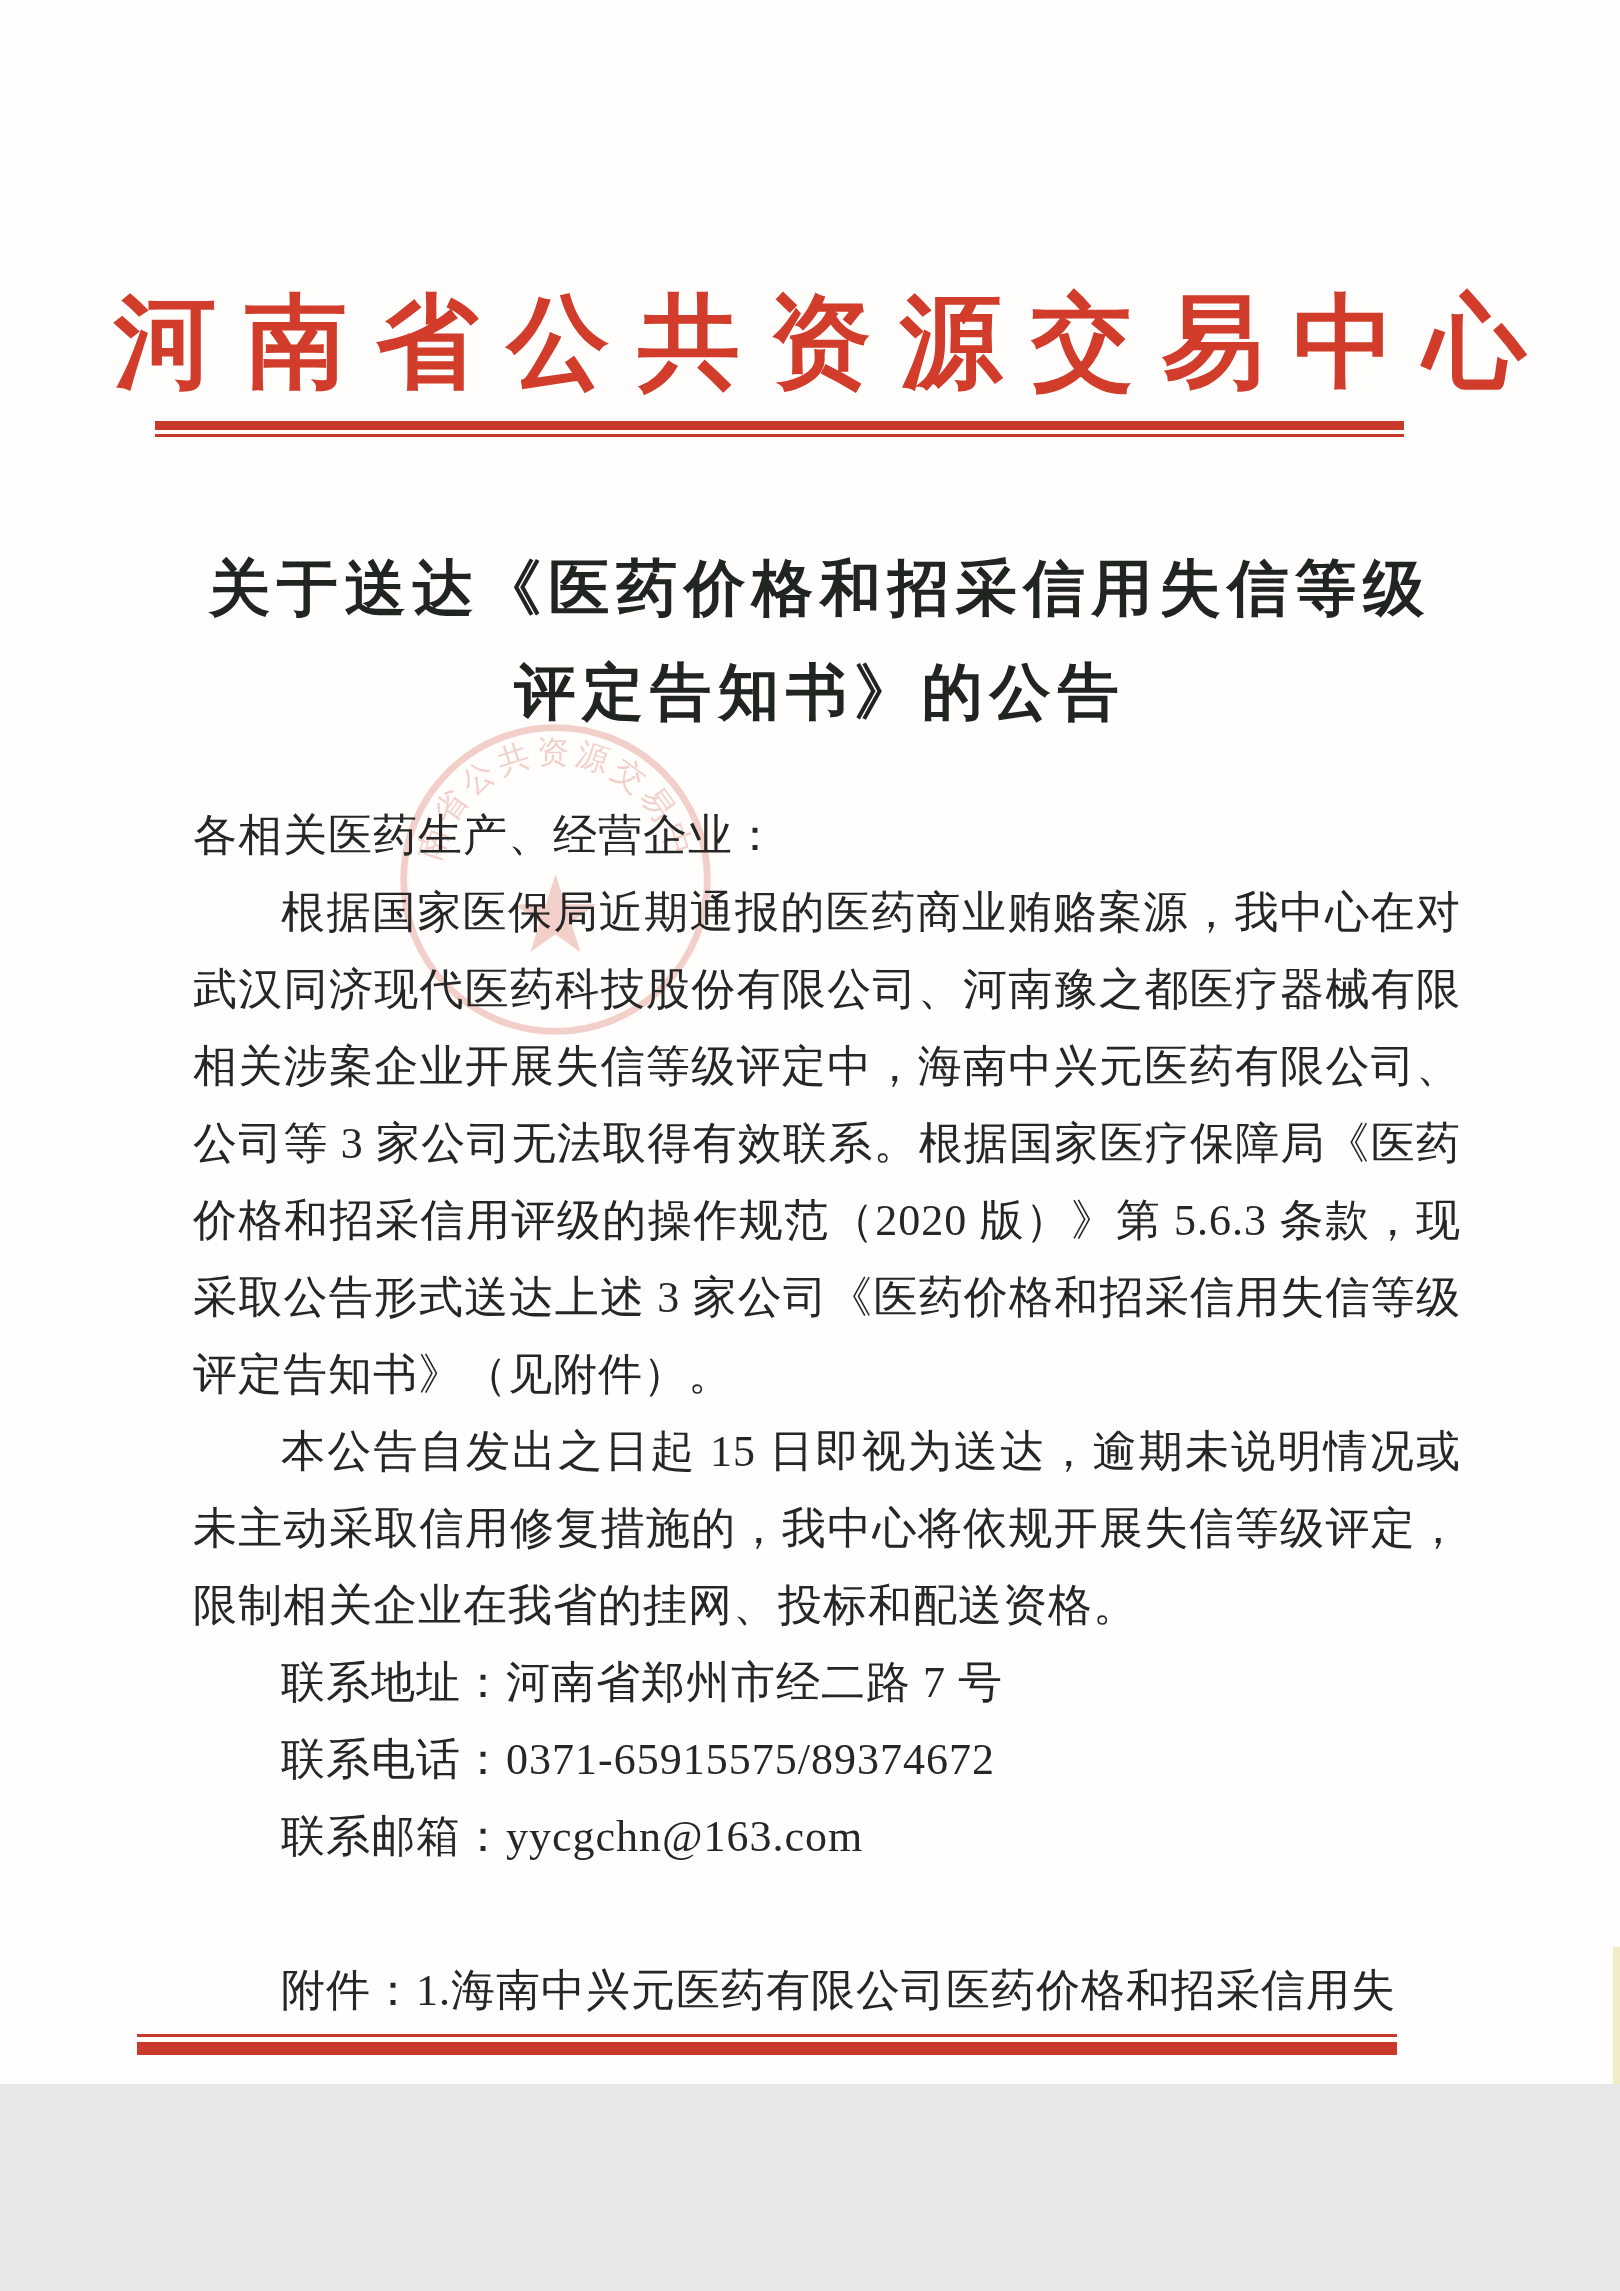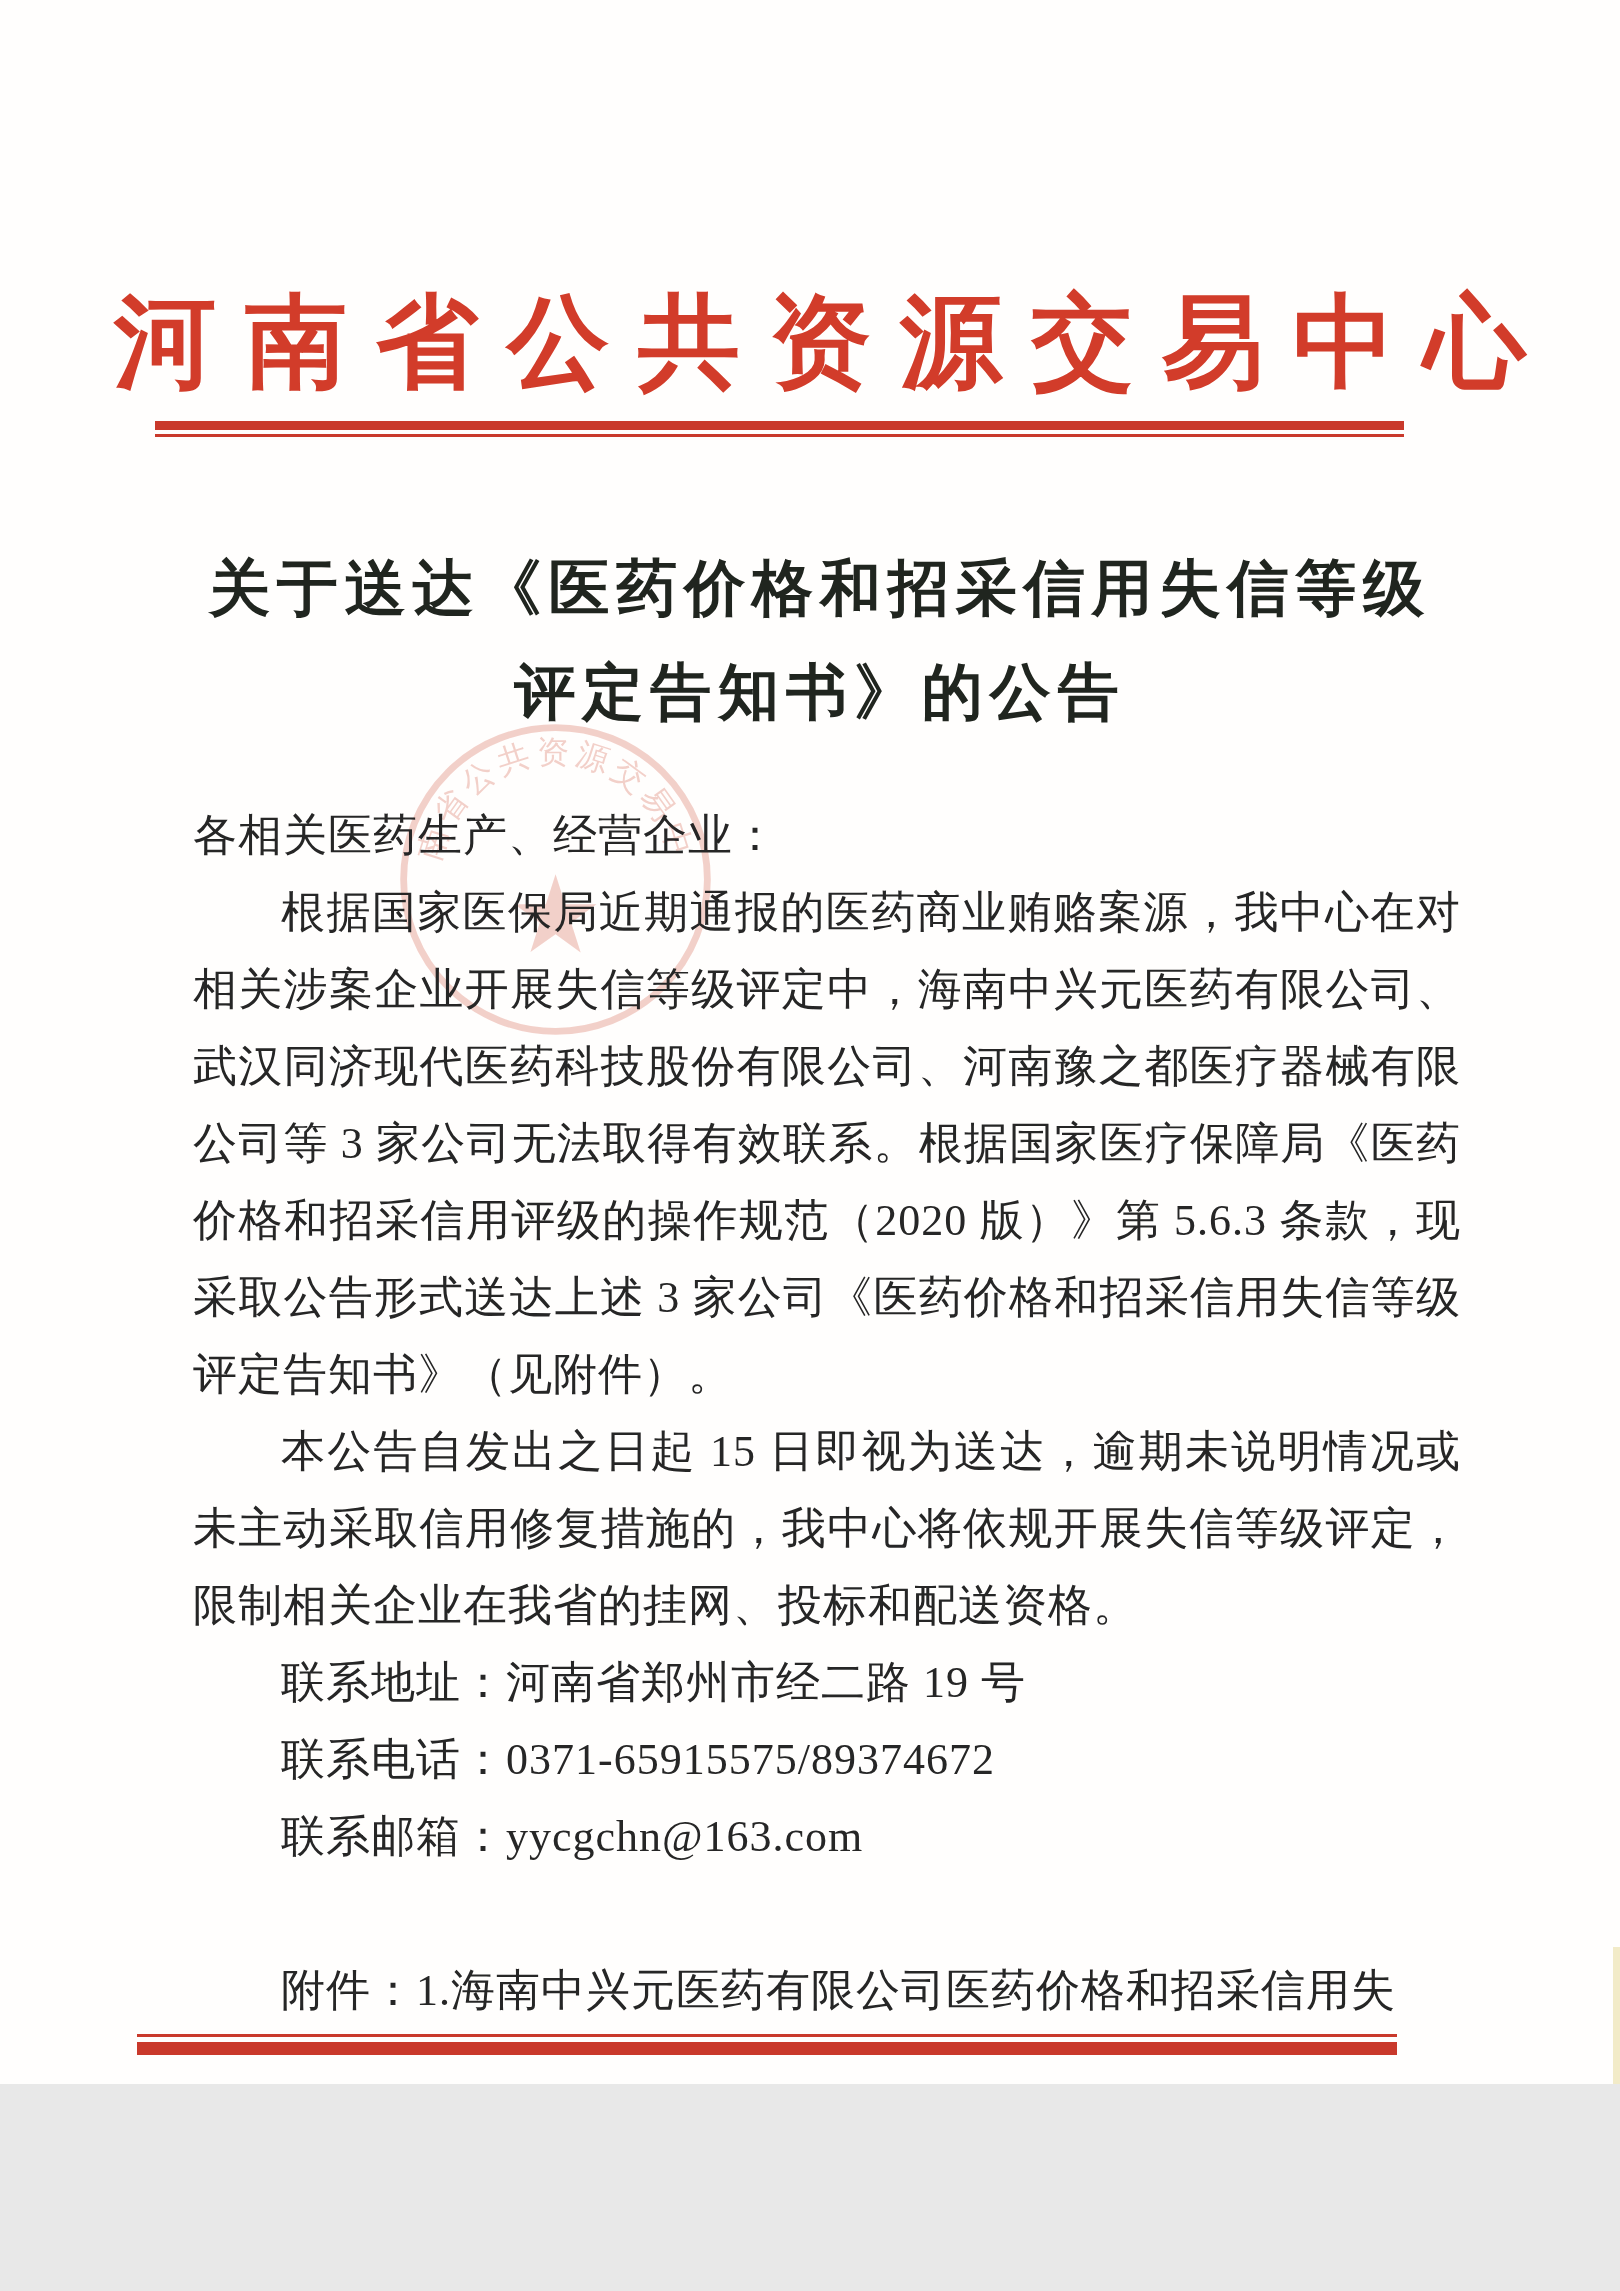--- a/index.html
+++ b/index.html
@@ -92,32 +92,32 @@
     <path id="sealArc" d="M 50,170 A 120 120 0 0 1 290,170" fill="none"></path>
     <text font-size="33" fill="#cf4a33" letter-spacing="5">
       <textPath href="#sealArc" startOffset="50%" text-anchor="middle">河南省公共资源交易中心</textPath>
     </text>
     <text x="170" y="238" font-size="96" text-anchor="middle" fill="#cf4a33">★</text>
   </svg>
 
   <div class="body-block">
     <div class="line">各相关医药生产、经营企业：</div>
     <div class="line indent fill">根据国家医保局近期通报的医药商业贿赂案源，我中心在对</div>
+    <div class="line fill">武汉同济现代医药科技股份有限公司、河南豫之都医疗器械有限</div>
     <div class="line fill">相关涉案企业开展失信等级评定中，海南中兴元医药有限公司、</div>
-    <div class="line fill">武汉同济现代医药科技股份有限公司、河南豫之都医疗器械有限</div>
     <div class="line fill">公司等 3 家公司无法取得有效联系。根据国家医疗保障局《医药</div>
     <div class="line fill">价格和招采信用评级的操作规范（2020 版）》第 5.6.3 条款，现</div>
     <div class="line fill">采取公告形式送达上述 3 家公司《医药价格和招采信用失信等级</div>
     <div class="line">评定告知书》（见附件）。</div>
     <div class="line indent fill">本公告自发出之日起 15 日即视为送达，逾期未说明情况或</div>
     <div class="line fill">未主动采取信用修复措施的，我中心将依规开展失信等级评定，</div>
     <div class="line">限制相关企业在我省的挂网、投标和配送资格。</div>
 
     <div class="line indent">
-      <span>联系地址：</span><span>河南省郑州市经二路 19 号</span>
+      <span>联系地址：</span><span>河南省郑州市经二路 7 号</span>
     </div>
     <div class="line indent">
       <span>联系电话：</span><span>0371-65915575/89374672</span>
     </div>
     <div class="line indent">
       <span>联系邮箱：</span><span>yycgchn@163.com</span>
     </div>
 
     <div class="spacer"></div>
     <div class="line indent">附件：1.海南中兴元医药有限公司医药价格和招采信用失</div>

